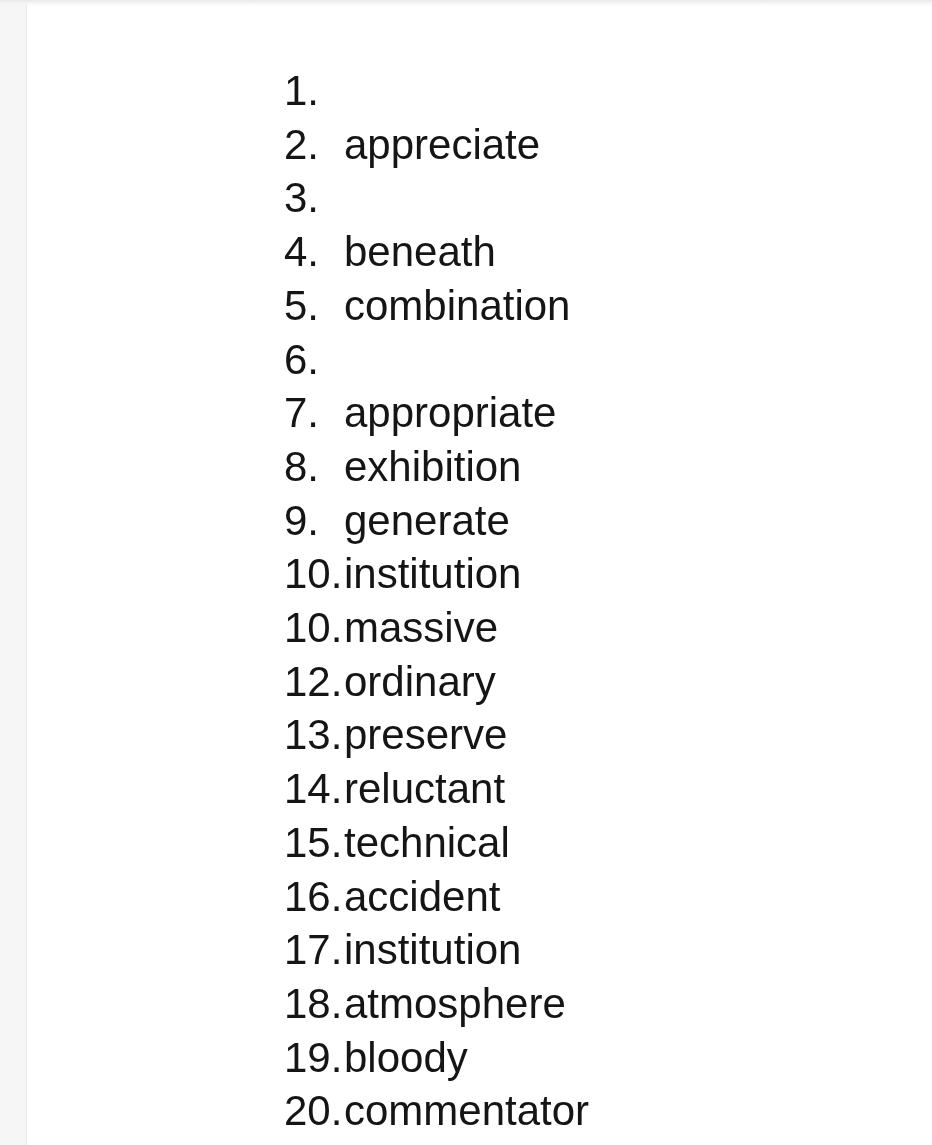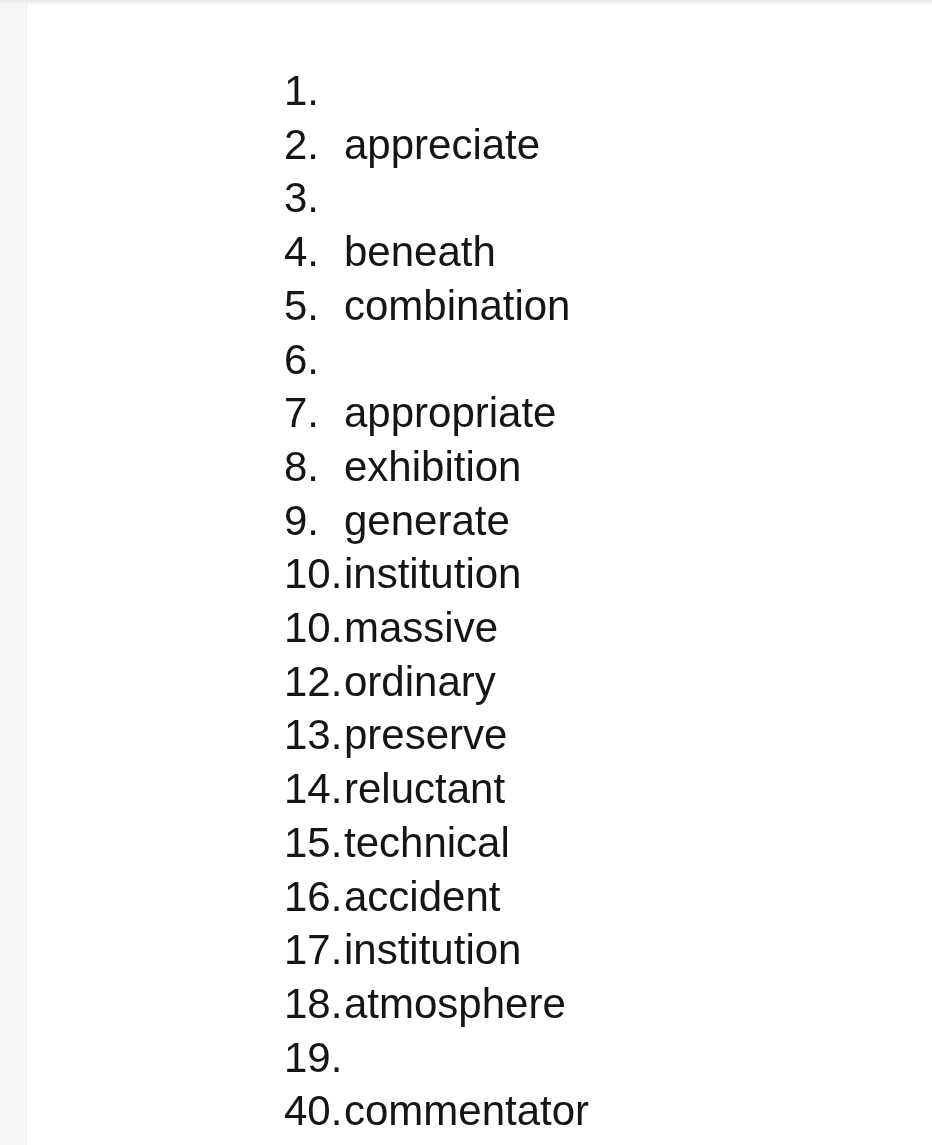--- a/index.html
+++ b/index.html
@@ -148,20 +148,21 @@
     <span class="word">institution</span>
   </div>
 
   <div class="row">
     <span class="num">18.</span>
     <span class="word">atmosphere</span>
   </div>
 
   <div class="row">
     <span class="num">19.</span>
+    <span class="word">bloody</span>
   </div>
 
   <div class="row">
-    <span class="num">40.</span>
+    <span class="num">20.</span>
     <span class="word">commentator</span>
   </div>
 </div>
 </div>
 
 </body></html>

